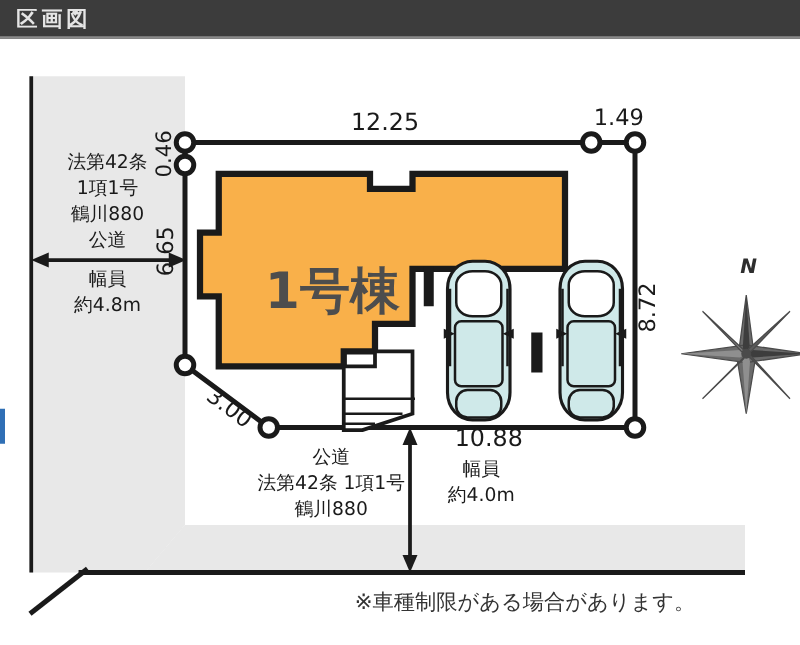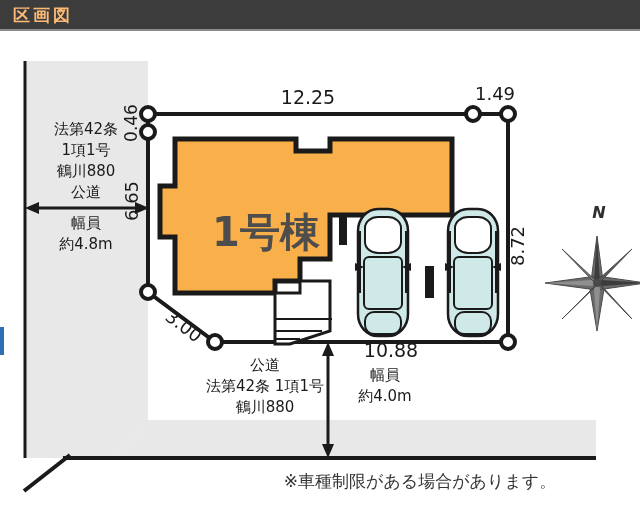--- a/index.html
+++ b/index.html
@@ -25,21 +25,21 @@
     width: 640px;
     height: 31px;
     background: #3c3c3c;
     border-bottom: 2px solid #8a8a8a;
     box-sizing: border-box;
   }
   #header-title {
     position: absolute;
     left: 13px;
     top: 4px;
-    color: #fdba74;
+    color: #e5e5e5;
     font-size: 17px;
     font-weight: bold;
     letter-spacing: 3px;
     font-family: "DejaVu Sans", sans-serif;
   }
   
   #plan-svg {
     position: absolute;
     left: 0;
     top: 31px;

